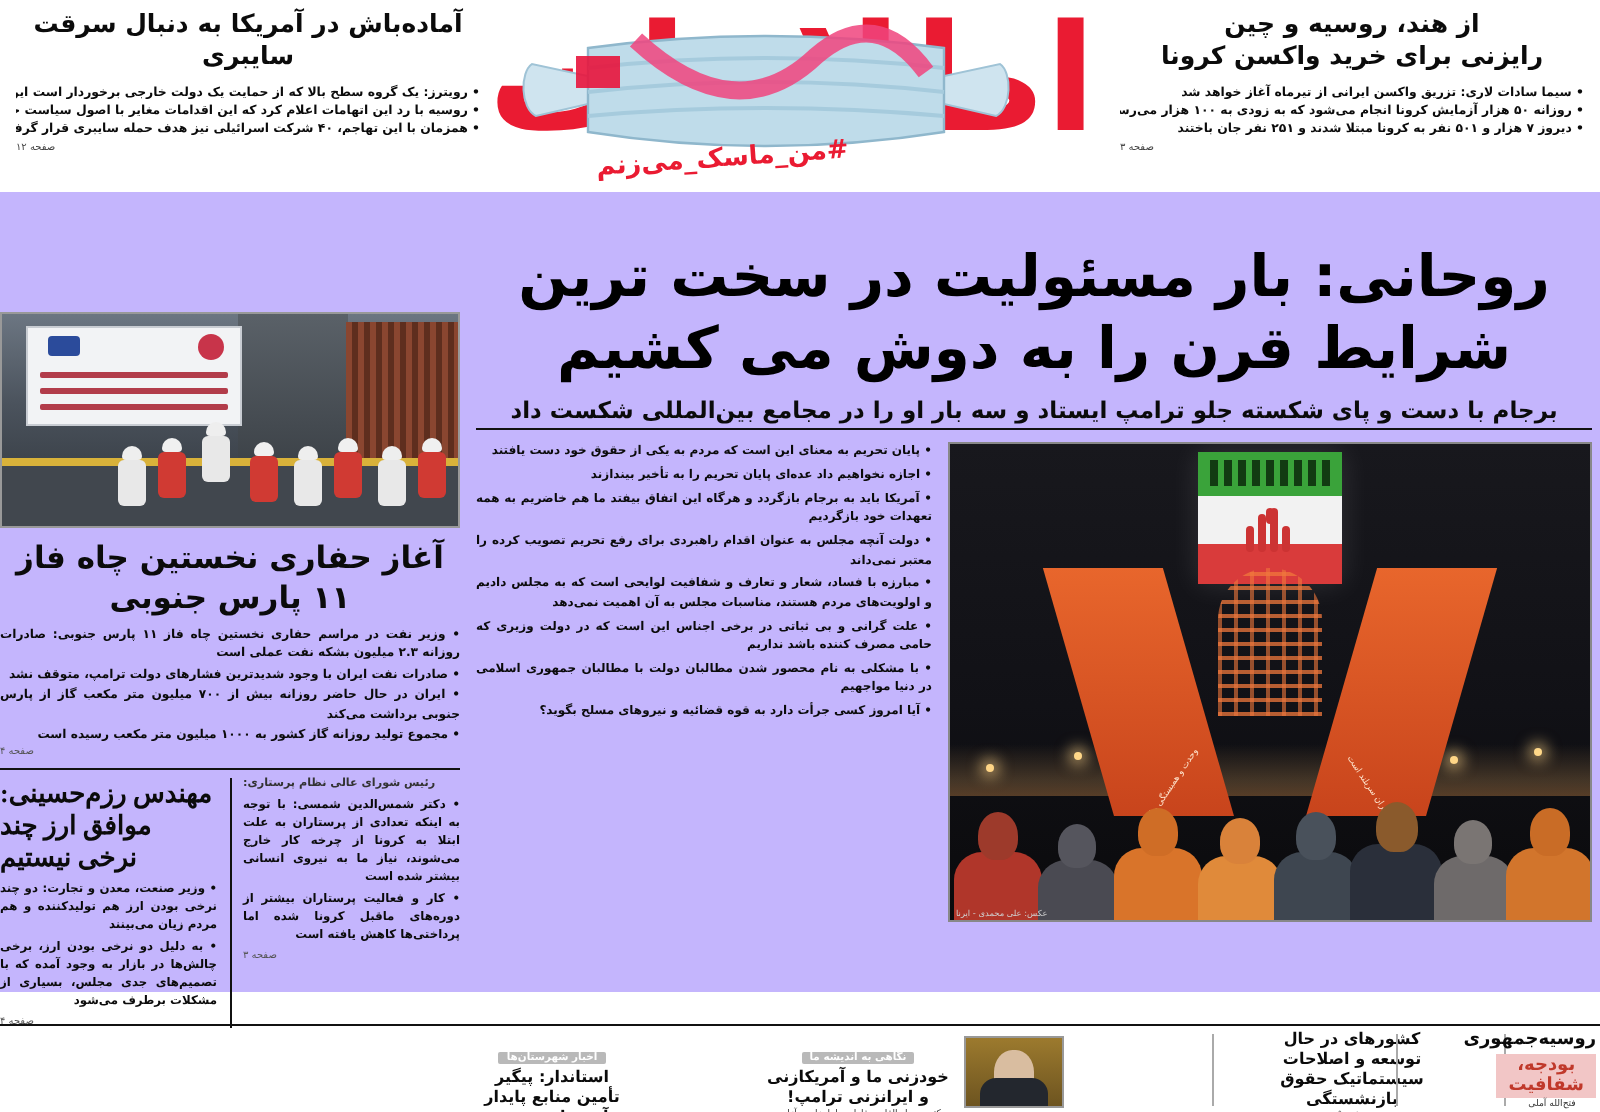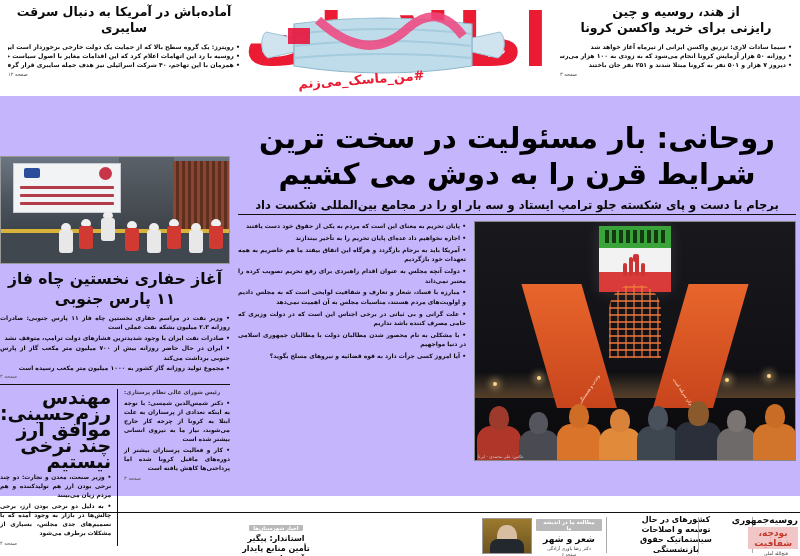--- a/index.html
+++ b/index.html
@@ -79,21 +79,21 @@
      border-bottom:1px solid #111;padding-bottom:3px;}
   .l-bullets{margin-top:4px;font-size:6.1px;line-height:9.4px;font-weight:bold;text-align:justify;}
   .l-bullets div{margin-bottom:1px;}
   .pageref{font-size:5px;color:#555;text-align:left;margin-top:1px;}
 
   .hr-thin{height:1px;background:#111;margin:5px 0 4px;}
 
   .two-up{display:flex;gap:6px;}
   .tu-col{width:112px;}
   .tu-kicker{font-size:5.6px;text-align:left;font-weight:bold;color:#333;}
-  .tu-title{font-size:19px;font-weight:bold;line-height:16px;text-align:right;}
+  .tu-title{font-size:13px;font-weight:bold;line-height:16px;text-align:left;font-family:Liberation Serif, serif;}
   .tu-body{margin-top:4px;font-size:5.9px;line-height:9px;font-weight:bold;text-align:justify;}
   .tu-body div{margin-bottom:2px;}
   .v-div{width:1px;background:#111;}
 
   
   .main{position:absolute;left:238px;top:120px;width:558px;}
   .m-headline{text-align:center;font-size:29px;font-weight:bold;line-height:36px;letter-spacing:-.5px;color:#000;}
   .m-sub{margin-top:6px;text-align:center;font-size:11.5px;font-weight:bold;
      border-bottom:1px solid #111;padding-bottom:2px;}
 
@@ -361,32 +361,32 @@
   </div>
 
   <div class="footer">
 
     <div class="fcell f-ostan" style="left:238px;width:76px;top:2px">
       <div style="text-align:center"><span class="f-kicker">اخبار شهرستان‌ها</span></div>
       <div class="f-title sm">استاندار: پیگیر تأمین منابع پایدار آب برای جنوب کرمان هستیم</div>
 
     </div>
 
+    <div class="fcell" style="left:380px;width:98px">
+      <div style="text-align:center"><span class="f-kicker">نگاهی به اندیشه ما</span></div>
+      <div class="f-title sm">خودزنی ما و آمریکازنی و ایرانزنی ترامپ!</div>
+      <div class="f-by">دکتر سید ابوالقاسم فاطمی امامزاده - آزاده و جانباز و استادیار دانشگاه</div>
+
+    </div>
 
     <div class="thumb tb-portrait" style="left:482px;top:5px;width:48px;height:34px">
       <span class="tb-face"></span>
       <span class="tb-suit"></span>
     </div>
 
-    <div class="fcell" style="left:536px;width:66px">
-      <div style="text-align:center"><span class="f-kicker">مطالعه ما در اندیشه ما</span></div>
-      <div class="f-title">شعر و شهر</div>
-      <div class="f-by">دکتر رضا باوری آزادگی</div>
-      <div class="f-pg">صفحه ۶</div>
-    </div>
 
     <div class="fdiv" style="left:606px"></div>
 
     <div class="fcell" style="left:634px;width:84px">
       <div class="f-title sm">کشورهای در حال توسعه و اصلاحات سیستماتیک حقوق بازنشستگی</div>
       <div class="f-pg">صفحه ۵</div>
     </div>
 
     <div class="fdiv" style="left:698px"></div>
 

